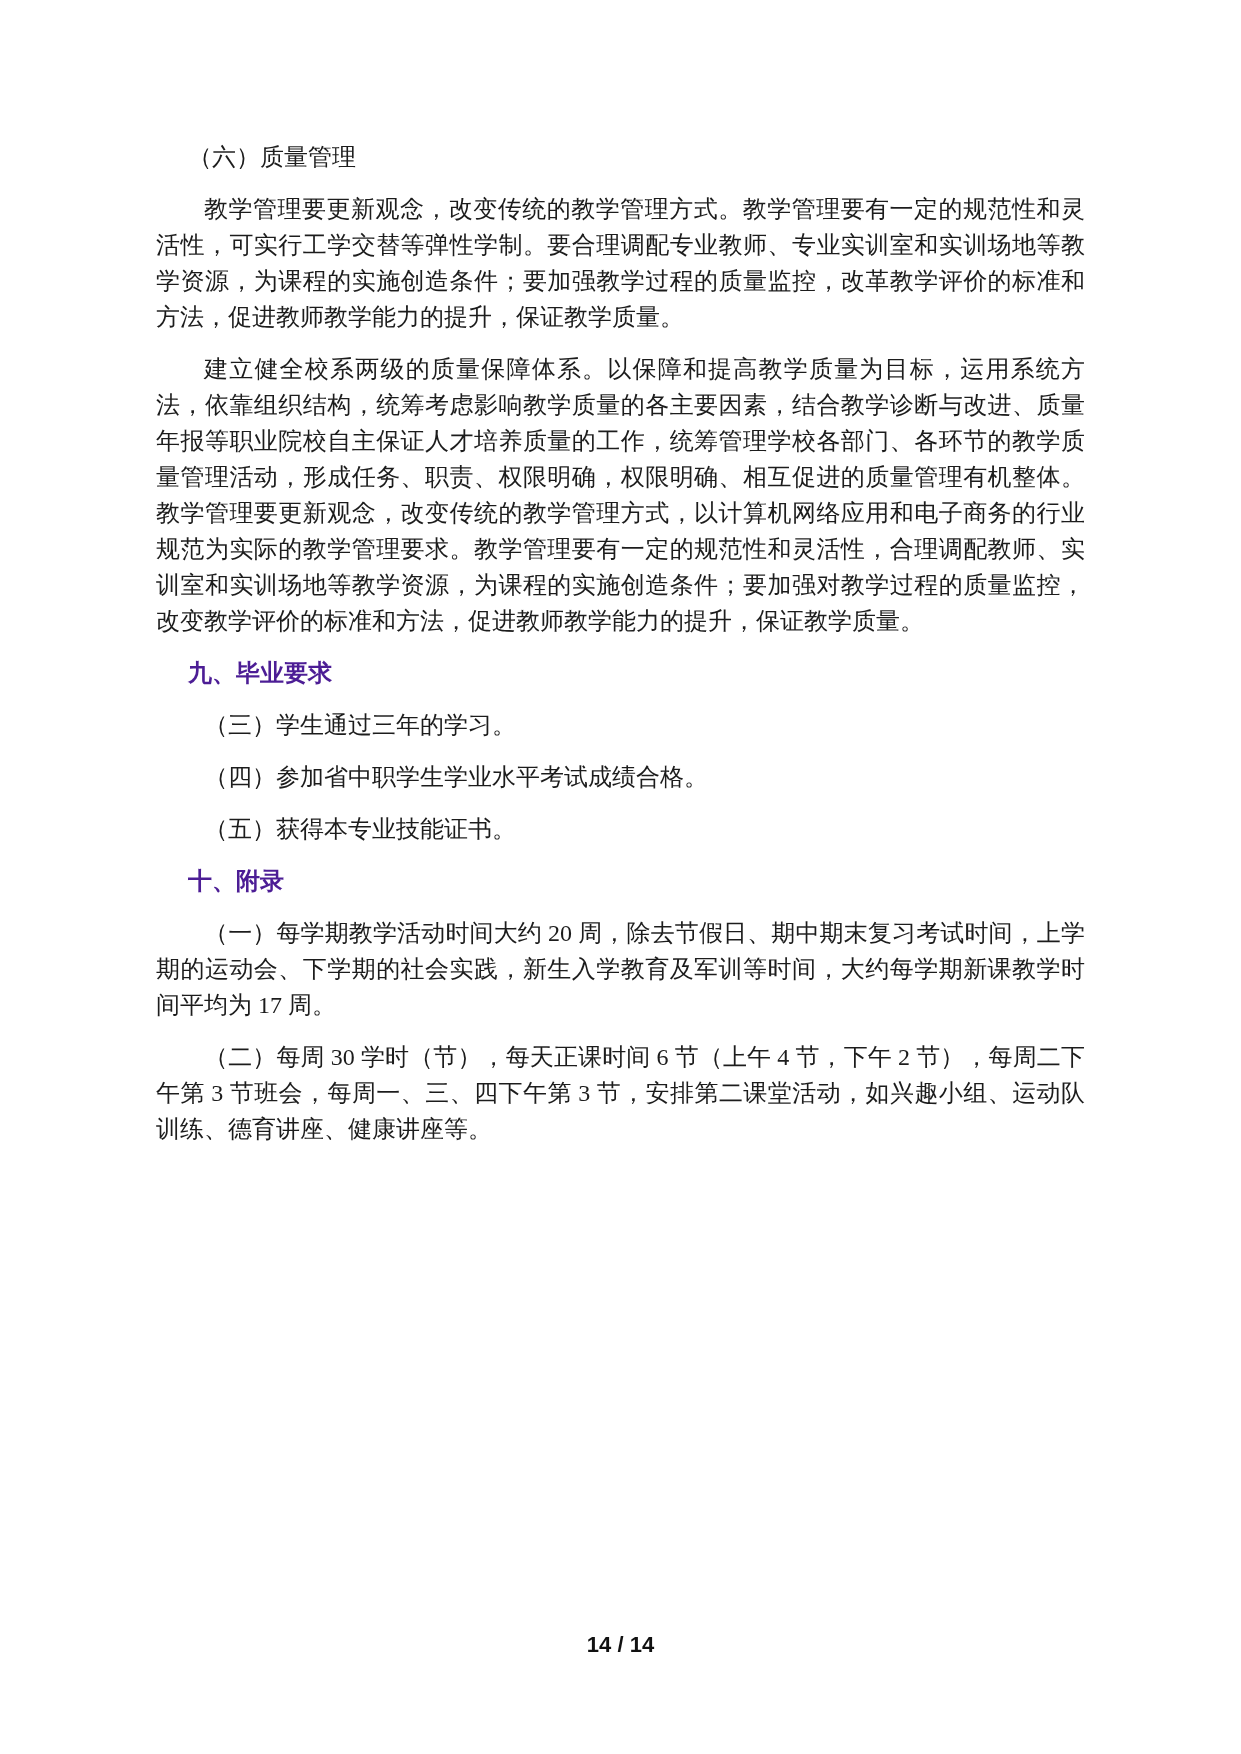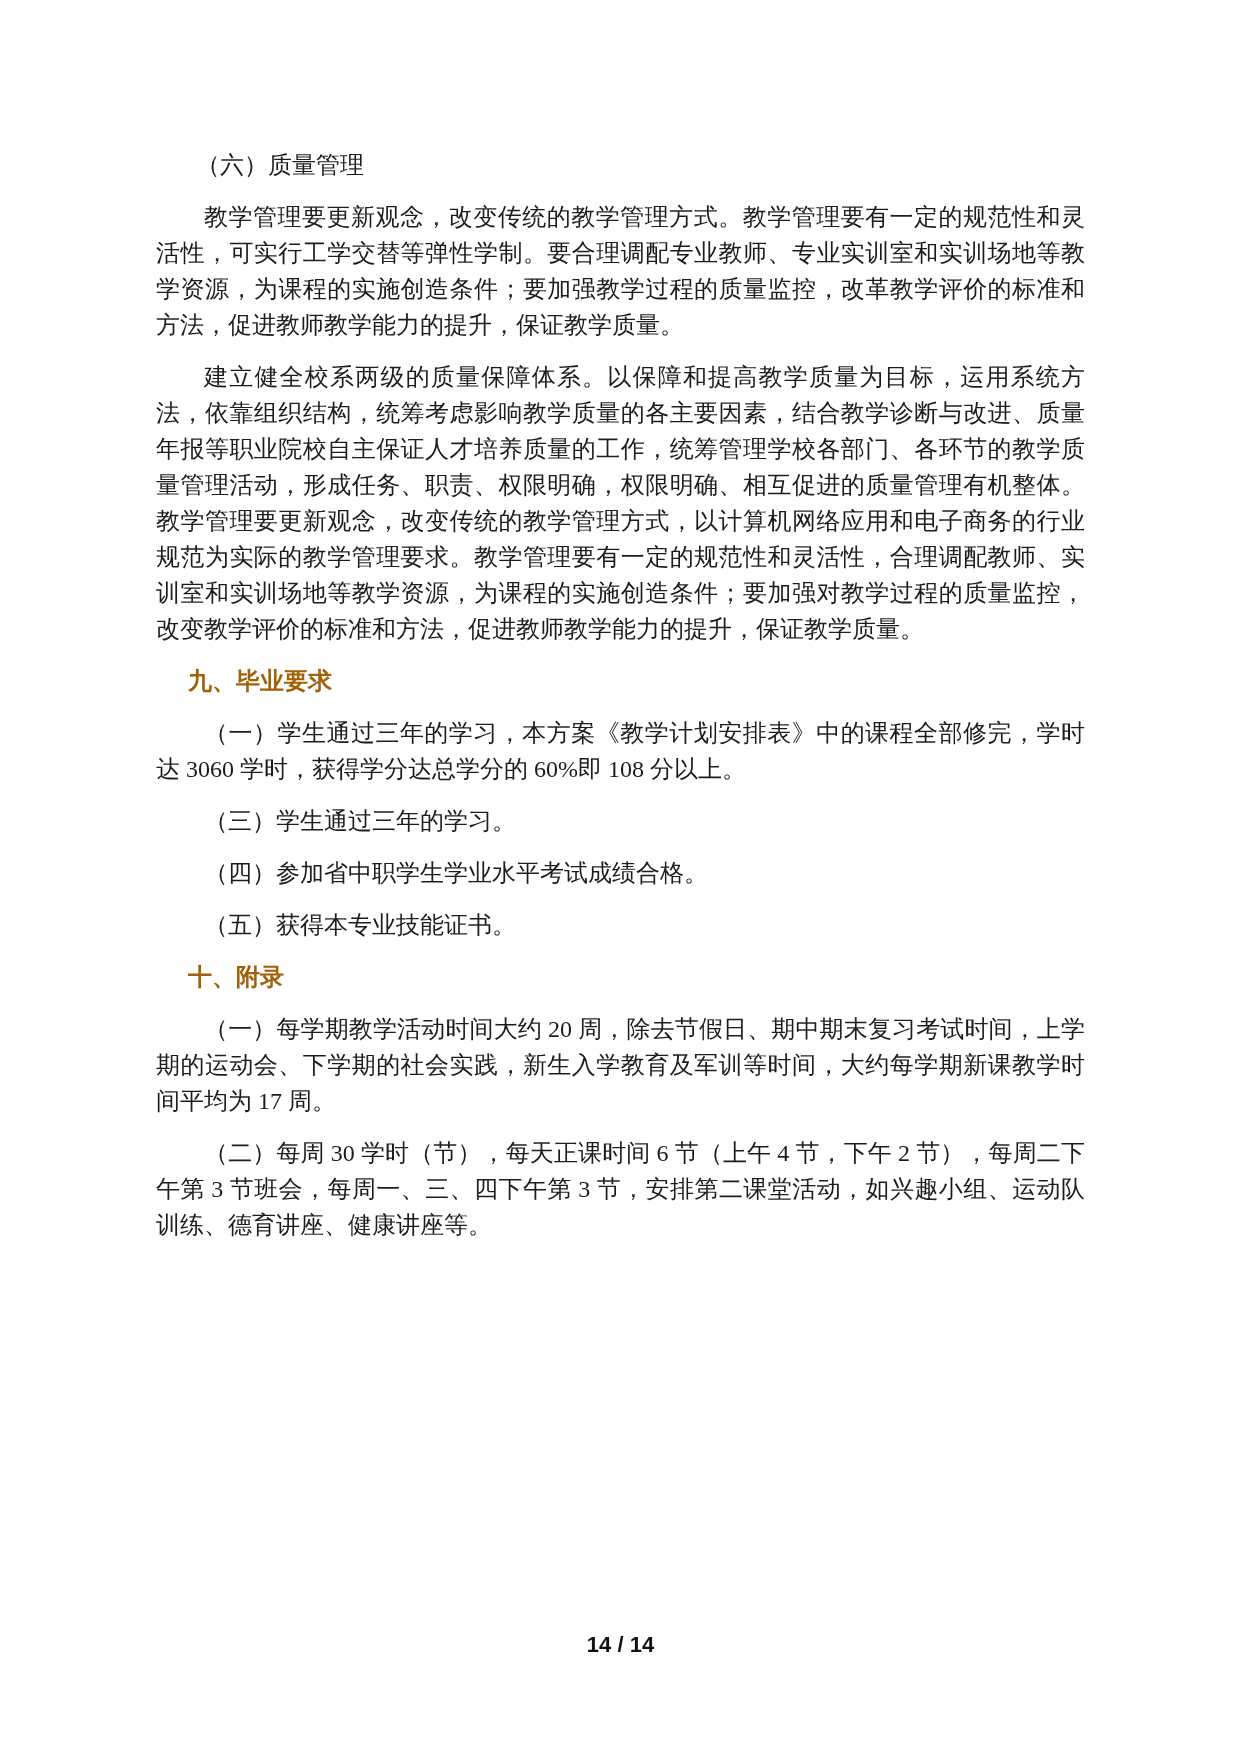--- a/index.html
+++ b/index.html
@@ -23,34 +23,34 @@
     width: 961px;
     font-size: 24px;
     line-height: 36px;
     text-align: justify;
   }
   .para {
     margin: 16px;
     text-indent: 2em;
   }
   .subheading {
-    margin: 8px;
+    margin: 0;
     text-indent: 2em;
     font-weight: normal;
     font-size: 24px;
     line-height: 36px;
   }
   .heading-bold {
     margin: 0;
     text-indent: 2em;
     font-weight: 700;
     font-size: 24px;
     line-height: 36px;
     font-family: "Liberation Sans", "DejaVu Sans", sans-serif;
-    color: #a16207;
+    color: #4c1d95;
   }
   .footer {
     position: absolute;
     left: 0;
     width: 100%;
     top: 1632px;
     text-align: center;
     font-size: 22px;
     font-weight: 700;
     font-family: "Liberation Sans", "DejaVu Sans", sans-serif;
@@ -59,21 +59,20 @@
 </style>
 </head>
 <body>
 
 <div class="page">
   <div class="content">
     <p class="subheading">（六）质量管理</p>
     <p class="para">教学管理要更新观念，改变传统的教学管理方式。教学管理要有一定的规范性和灵活性，可实行工学交替等弹性学制。要合理调配专业教师、专业实训室和实训场地等教学资源，为课程的实施创造条件；要加强教学过程的质量监控，改革教学评价的标准和方法，促进教师教学能力的提升，保证教学质量。</p>
     <p class="para">建立健全校系两级的质量保障体系。以保障和提高教学质量为目标，运用系统方法，依靠组织结构，统筹考虑影响教学质量的各主要因素，结合教学诊断与改进、质量年报等职业院校自主保证人才培养质量的工作，统筹管理学校各部门、各环节的教学质量管理活动，形成任务、职责、权限明确，权限明确、相互促进的质量管理有机整体。教学管理要更新观念，改变传统的教学管理方式，以计算机网络应用和电子商务的行业规范为实际的教学管理要求。教学管理要有一定的规范性和灵活性，合理调配教师、实训室和实训场地等教学资源，为课程的实施创造条件；要加强对教学过程的质量监控，改变教学评价的标准和方法，促进教师教学能力的提升，保证教学质量。</p>
     <p class="heading-bold">九、毕业要求</p>
-    <p class="para">（一）学生通过三年的学习，本方案《教学计划安排表》中的课程全部修完，学时达 3060 学时，获得学分达总学分的 60%即 108 分以上。</p>
     <p class="para">（三）学生通过三年的学习。</p>
     <p class="para">（四）参加省中职学生学业水平考试成绩合格。</p>
     <p class="para">（五）获得本专业技能证书。</p>
     <p class="heading-bold">十、附录</p>
     <p class="para">（一）每学期教学活动时间大约 20 周，除去节假日、期中期末复习考试时间，上学期的运动会、下学期的社会实践，新生入学教育及军训等时间，大约每学期新课教学时间平均为 17 周。</p>
     <p class="para">（二）每周 30 学时（节），每天正课时间 6 节（上午 4 节，下午 2 节），每周二下午第 3 节班会，每周一、三、四下午第 3 节，安排第二课堂活动，如兴趣小组、运动队训练、德育讲座、健康讲座等。</p>
   </div>
   <div class="footer">14 / 14</div>
 </div>
 

